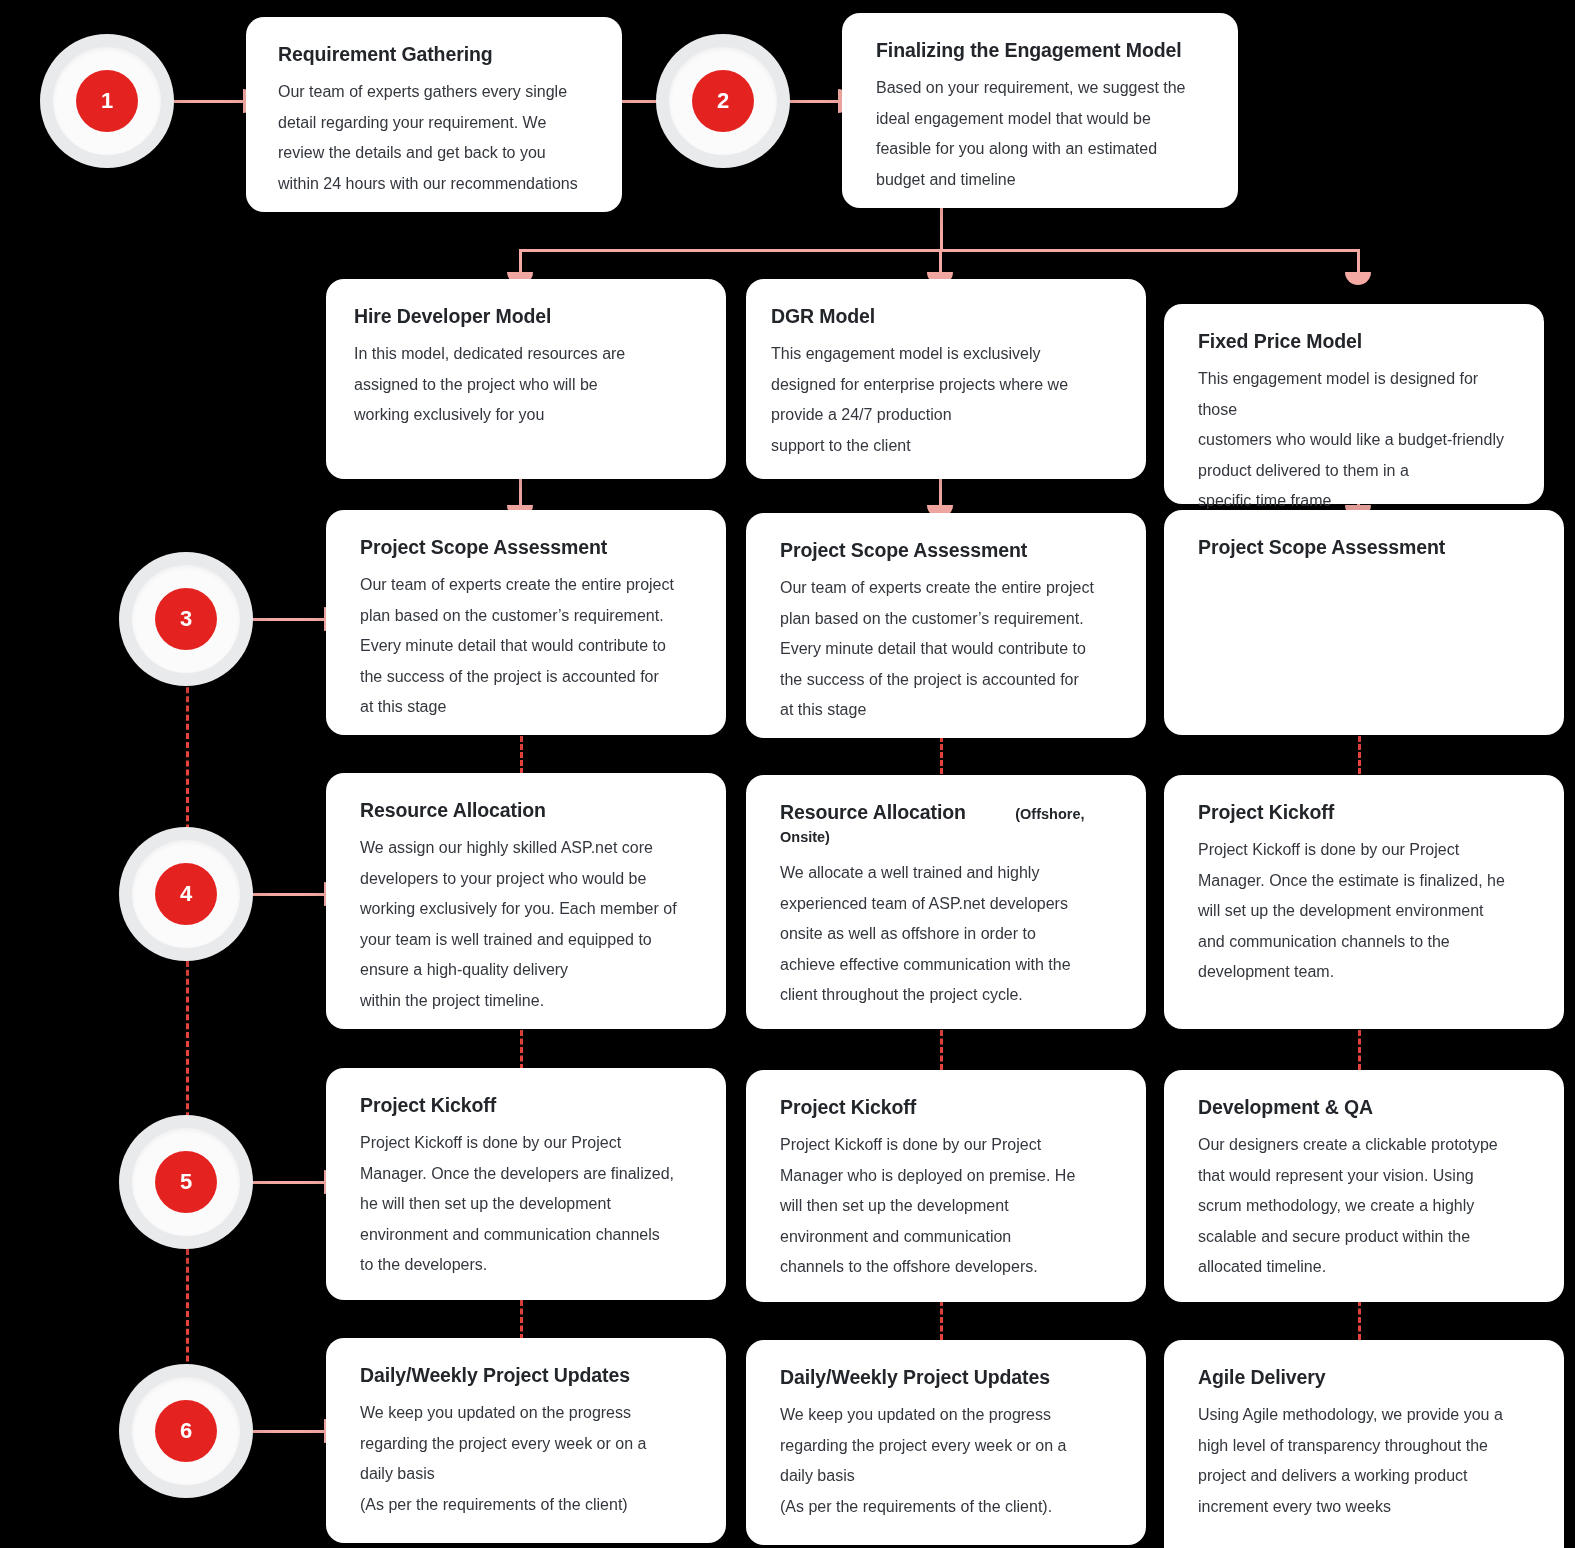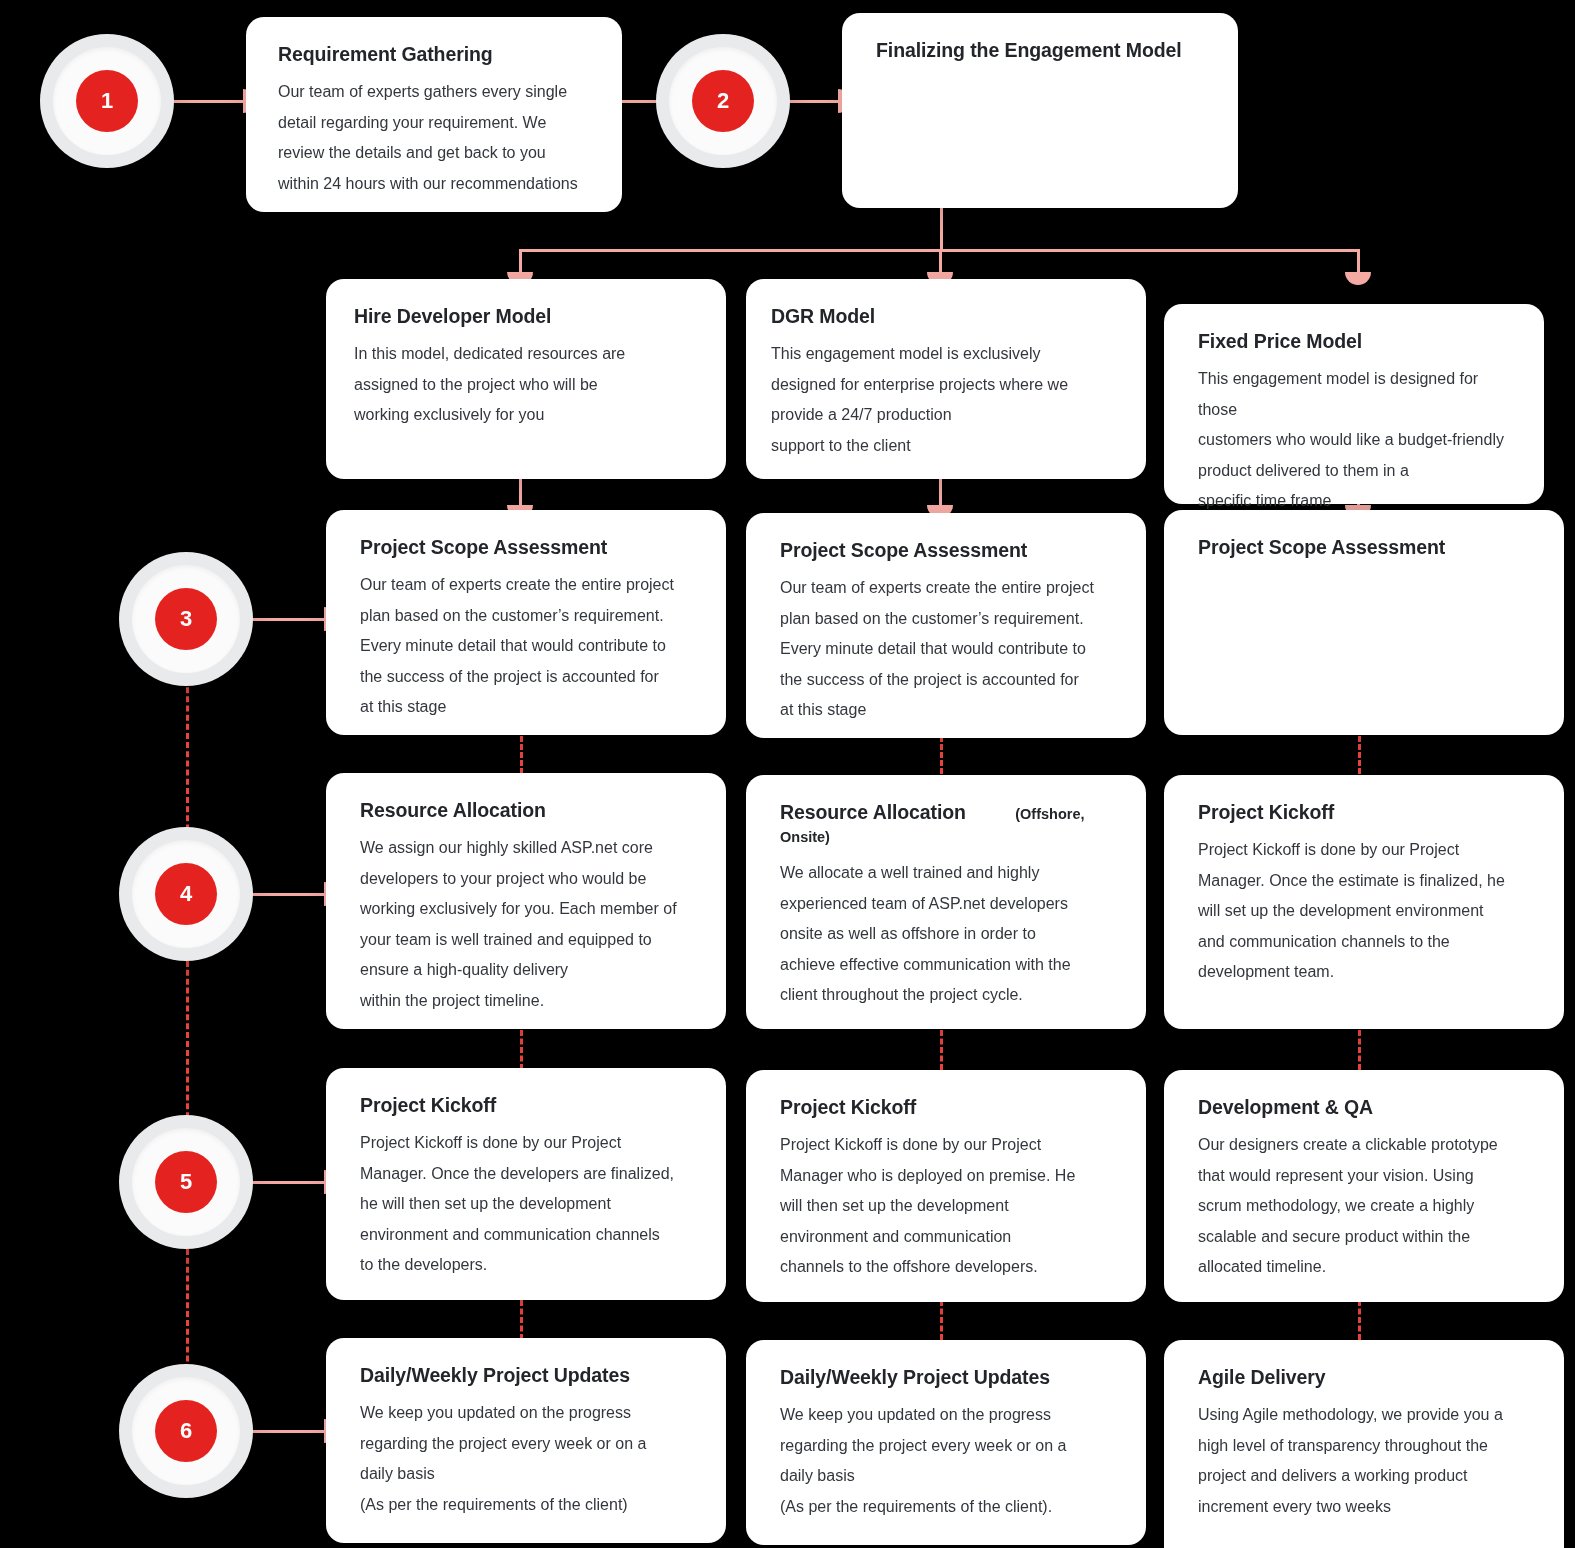--- a/index.html
+++ b/index.html
@@ -172,20 +172,24 @@
   <div class="card" style="left:246px; top:17px; width:376px; height:195px;padding-left:32px;">
     <div class="title">Requirement Gathering</div>
     <div class="body">Our team of experts gathers every single
 detail regarding your requirement. We
 review the details and get back to you
 within 24 hours with our recommendations</div>
   </div>
 
   <div class="card" style="left:842px; top:13px; width:396px; height:195px;">
     <div class="title">Finalizing the Engagement Model</div>
+    <div class="body">Based on your requirement, we suggest the
+ideal engagement model that would be
+feasible for you along with an estimated
+budget and timeline</div>
   </div>
 
   <div class="card" style="left:326px; top:279px; width:400px; height:200px;padding-left:28px;">
     <div class="title">Hire Developer Model</div>
     <div class="body">In this model, dedicated resources are
 assigned to the project who will be
 working exclusively for you</div>
   </div>
   <div class="card" style="left:746px; top:279px; width:400px; height:200px;padding-left:25px;">
     <div class="title">DGR Model</div>

